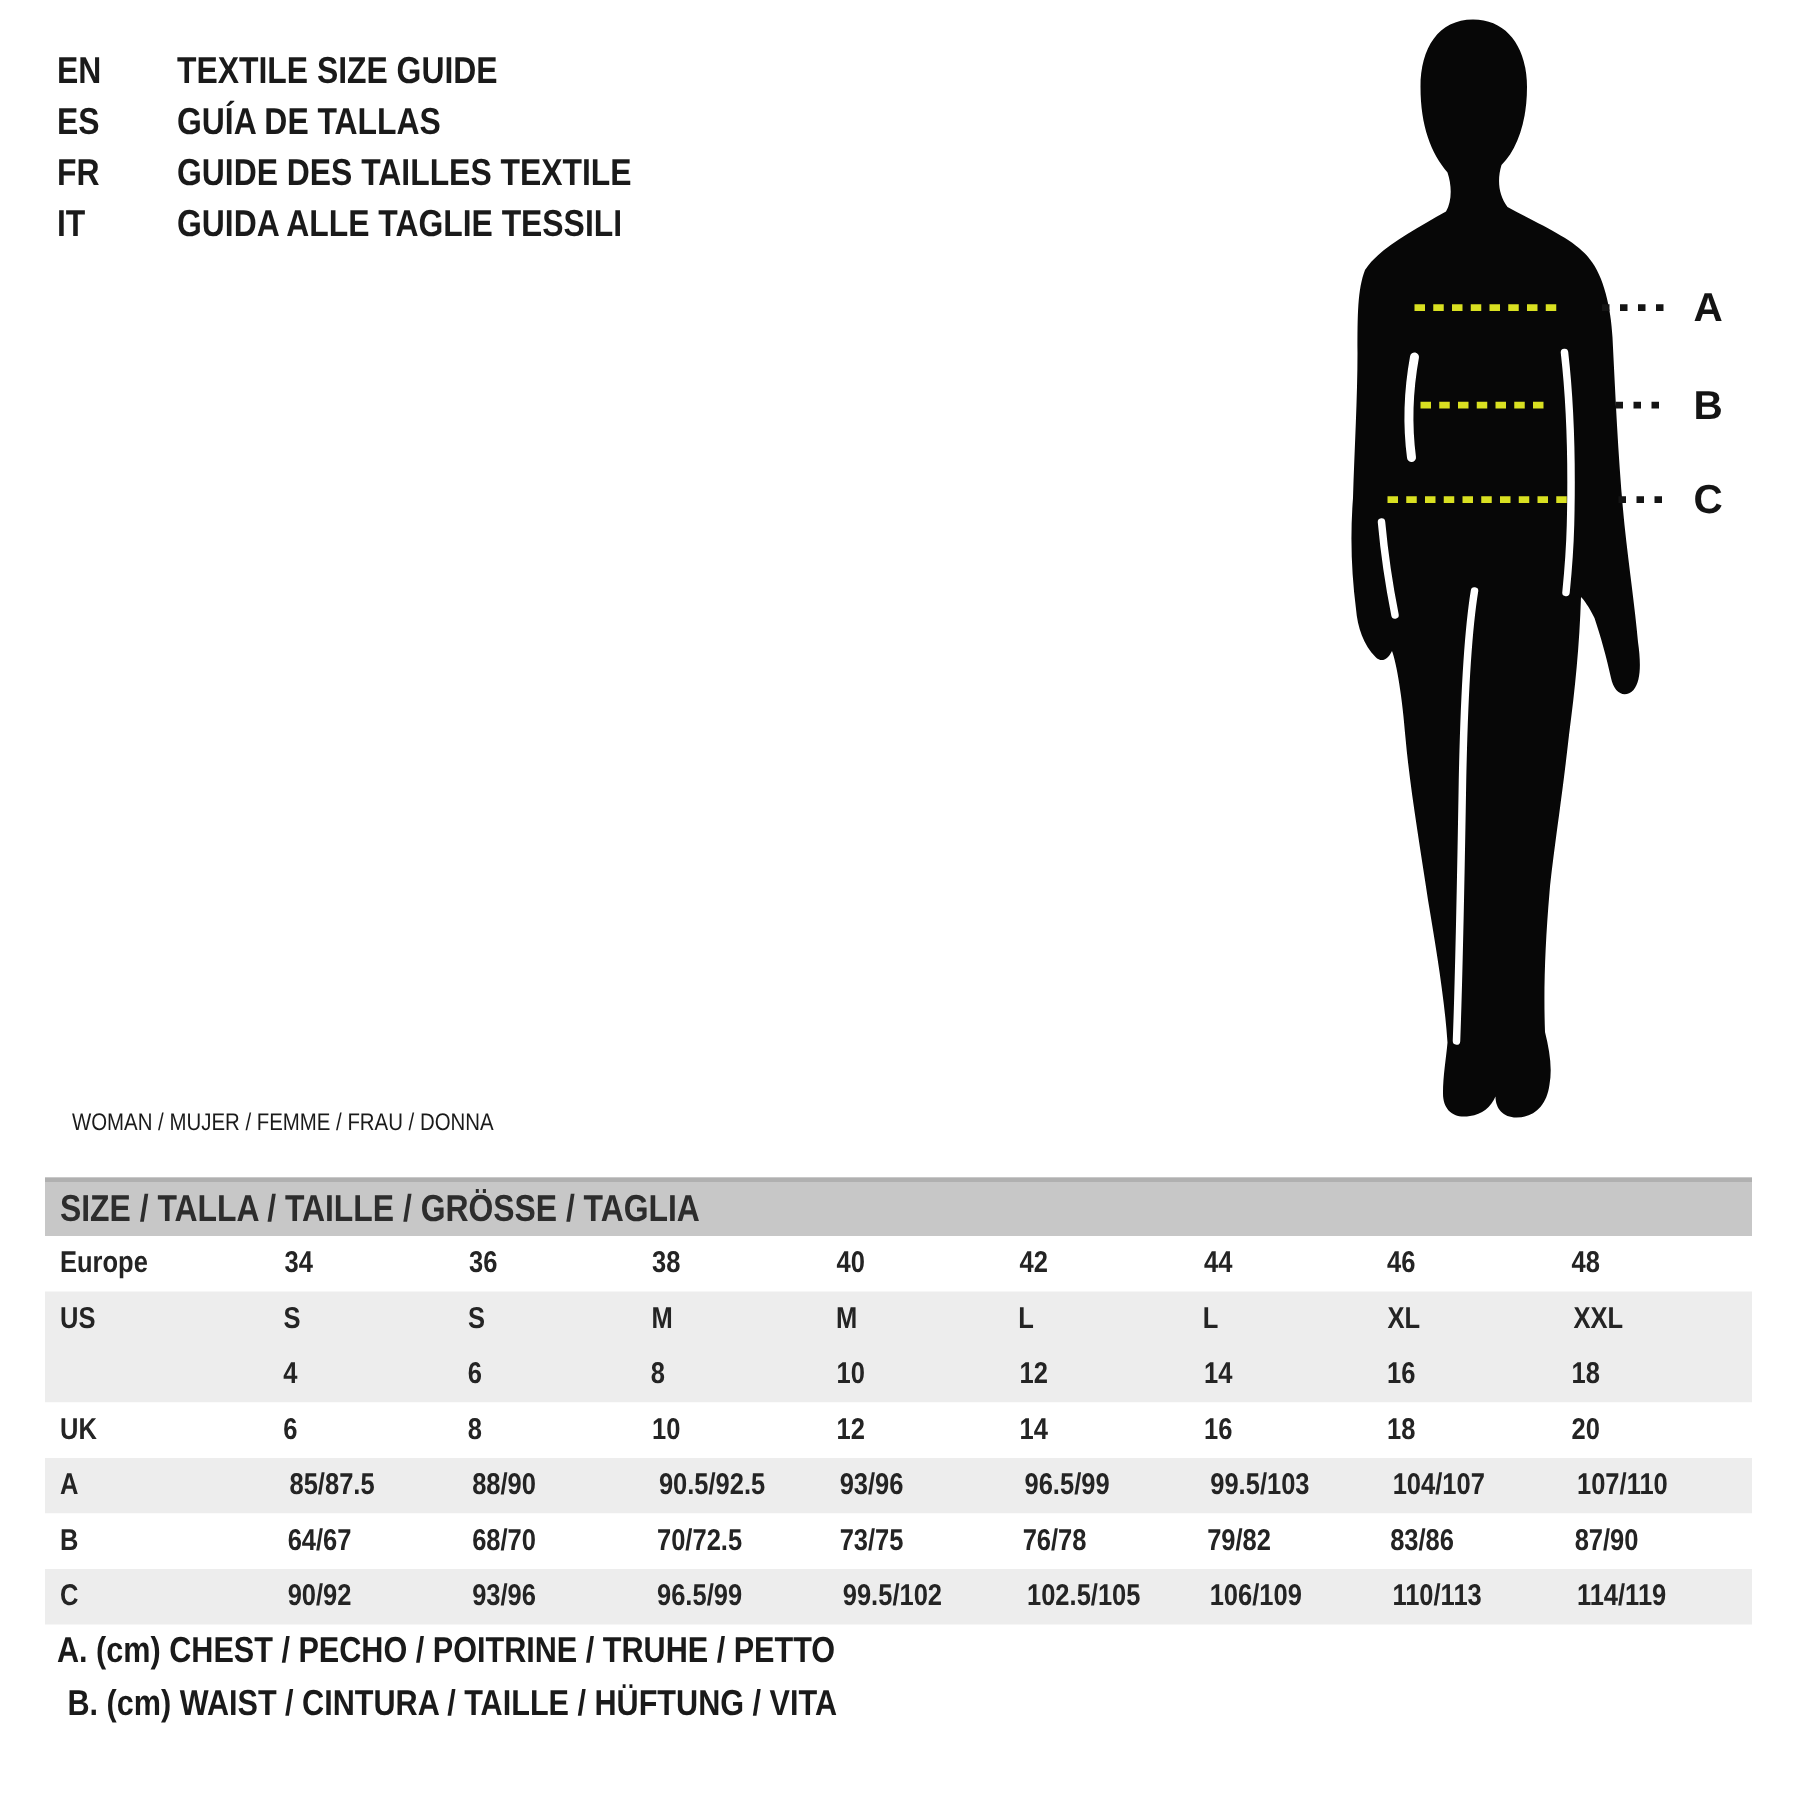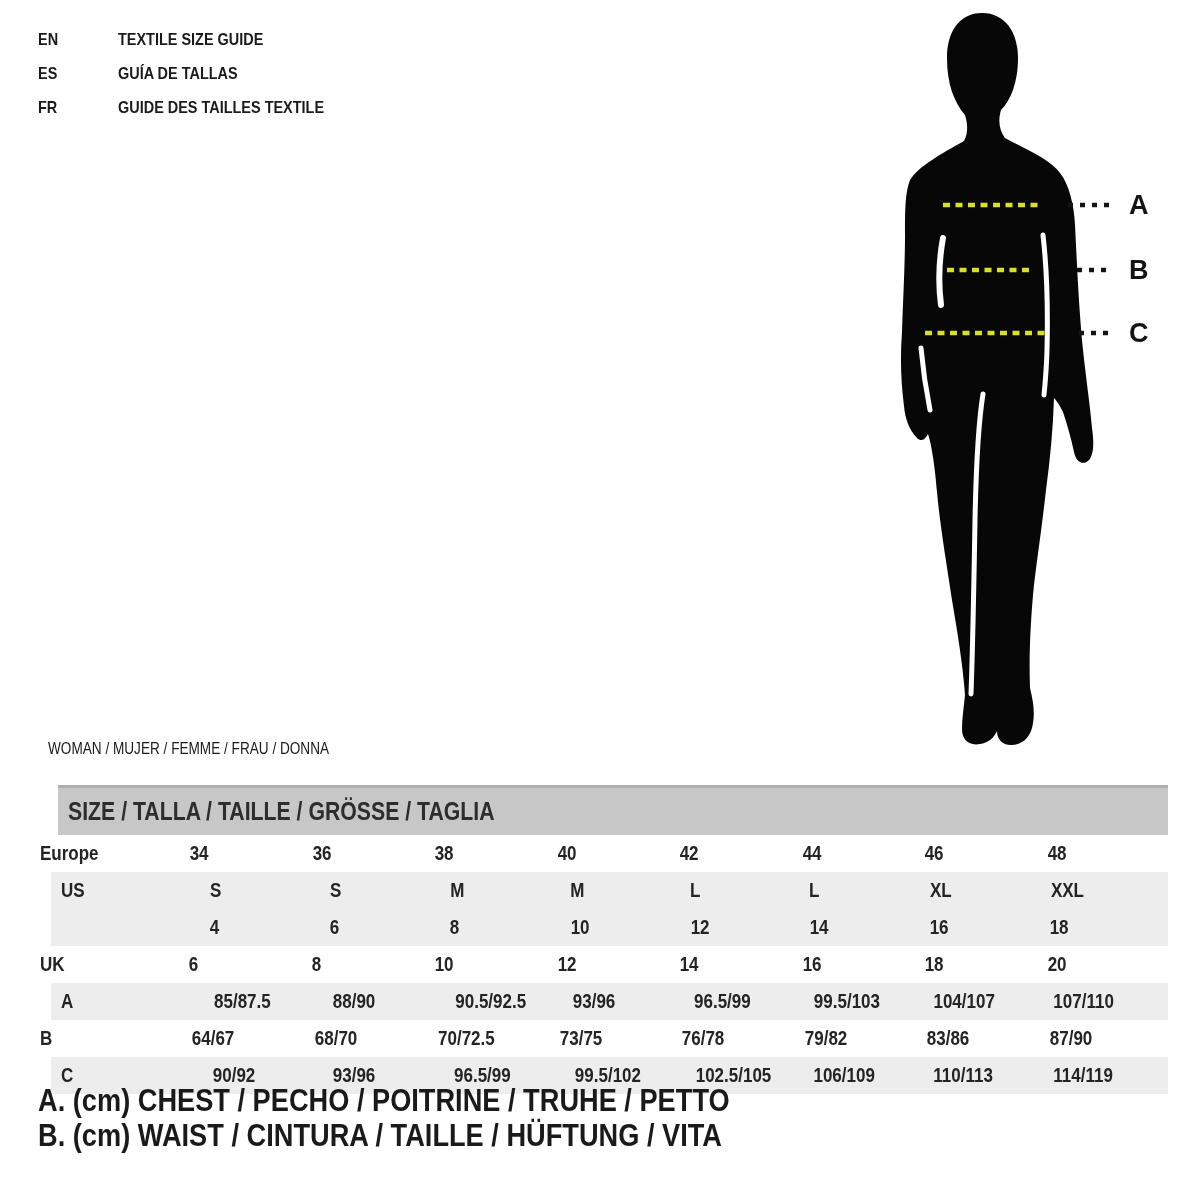--- a/index.html
+++ b/index.html
@@ -5,63 +5,67 @@
   html,body{margin:0;padding:0;}
   body{width:1200px;height:1200px;background:#ffffff;position:relative;
        font-family:"Liberation Sans","DejaVu Sans",sans-serif;color:#1a1a1a;
        -webkit-font-smoothing:antialiased;}
   .abs{position:absolute;}
   .cond{display:inline-block;transform:scaleX(.85);transform-origin:50% 50%;white-space:nowrap;}
   .cond.left{transform-origin:0 50%;}
 
   
   .title-block{left:38px;top:30px;}
-  .t-line{display:flex;height:34px;font-size:17px;font-weight:700;}
+  .t-line{display:flex;height:34px;align-items:center;font-size:25px;font-weight:700;}
   .t-code{width:80px;flex:0 0 80px;}
 
   
   .figure-wrap{left:855px;top:10px;width:320px;height:745px;}
   .figure-wrap svg{display:block;width:320px;height:745px;}
   .measure-letter{font-family:"Liberation Sans","DejaVu Sans",sans-serif;
                   font-size:27px;font-weight:700;fill:#141414;}
 
   
   .woman-label{left:48px;top:740px;font-size:16px;font-weight:400;}
 
   
   .size-table{left:30px;top:785px;width:1138px;}
-  .t-header{height:50px;background:#c7c7c7;border-top:3px solid #b0b0b0;
+  .t-header{height:39px;background:#c7c7c7;border-top:3px solid #b0b0b0;
             box-sizing:border-box;display:flex;align-items:center;
-            padding-left:10px;font-size:25px;font-weight:700;color:#2d2d2d;margin-left:28px;}
+            padding-left:10px;font-size:25px;font-weight:700;color:#2d2d2d;}
   .trow{display:flex;height:37px;align-items:center;font-size:20px;font-weight:700;color:#242424;}
-  .trow.gray{background:#ededed;margin-left:21px;}
+  .trow.gray{background:#ededed;}
   .trow.white{background:#ffffff;}
   .tcell{overflow:visible;}
   .tlabel{flex:0 0 158px;padding-left:10px;box-sizing:border-box;text-align:left;}
   .tval{flex:1 1 0;text-align:left;}
 
   
   .legend{left:38px;top:1083px;}
-  .l-line{height:35px;display:flex;align-items:center;font-size:32px;font-weight:700;}
+  .l-line{height:35px;display:flex;align-items:center;font-size:24px;font-weight:700;justify-content:flex-end;}
 </style>
 </head>
 <body>
 
 <div class="abs title-block">
   <div class="t-line">
     <span class="t-code"><span class="cond left">EN</span></span>
     <span class="cond left">TEXTILE SIZE GUIDE</span>
   </div>
   <div class="t-line">
     <span class="t-code"><span class="cond left">ES</span></span>
     <span class="cond left">GUÍA DE TALLAS</span>
   </div>
   <div class="t-line">
     <span class="t-code"><span class="cond left">FR</span></span>
     <span class="cond left">GUIDE DES TAILLES TEXTILE</span>
+  </div>
+  <div class="t-line">
+    <span class="t-code"><span class="cond left">IT</span></span>
+    <span class="cond left">GUIDA ALLE TAGLIE TESSILI</span>
   </div>
 </div>
 
 <div class="abs figure-wrap">
   <svg viewBox="0 0 320 745" xmlns="http://www.w3.org/2000/svg">
 
     <path fill="#070707" d="
       M 127 3
       C 150 3 163 22 163 48
       C 163 72 156 90 146 100

